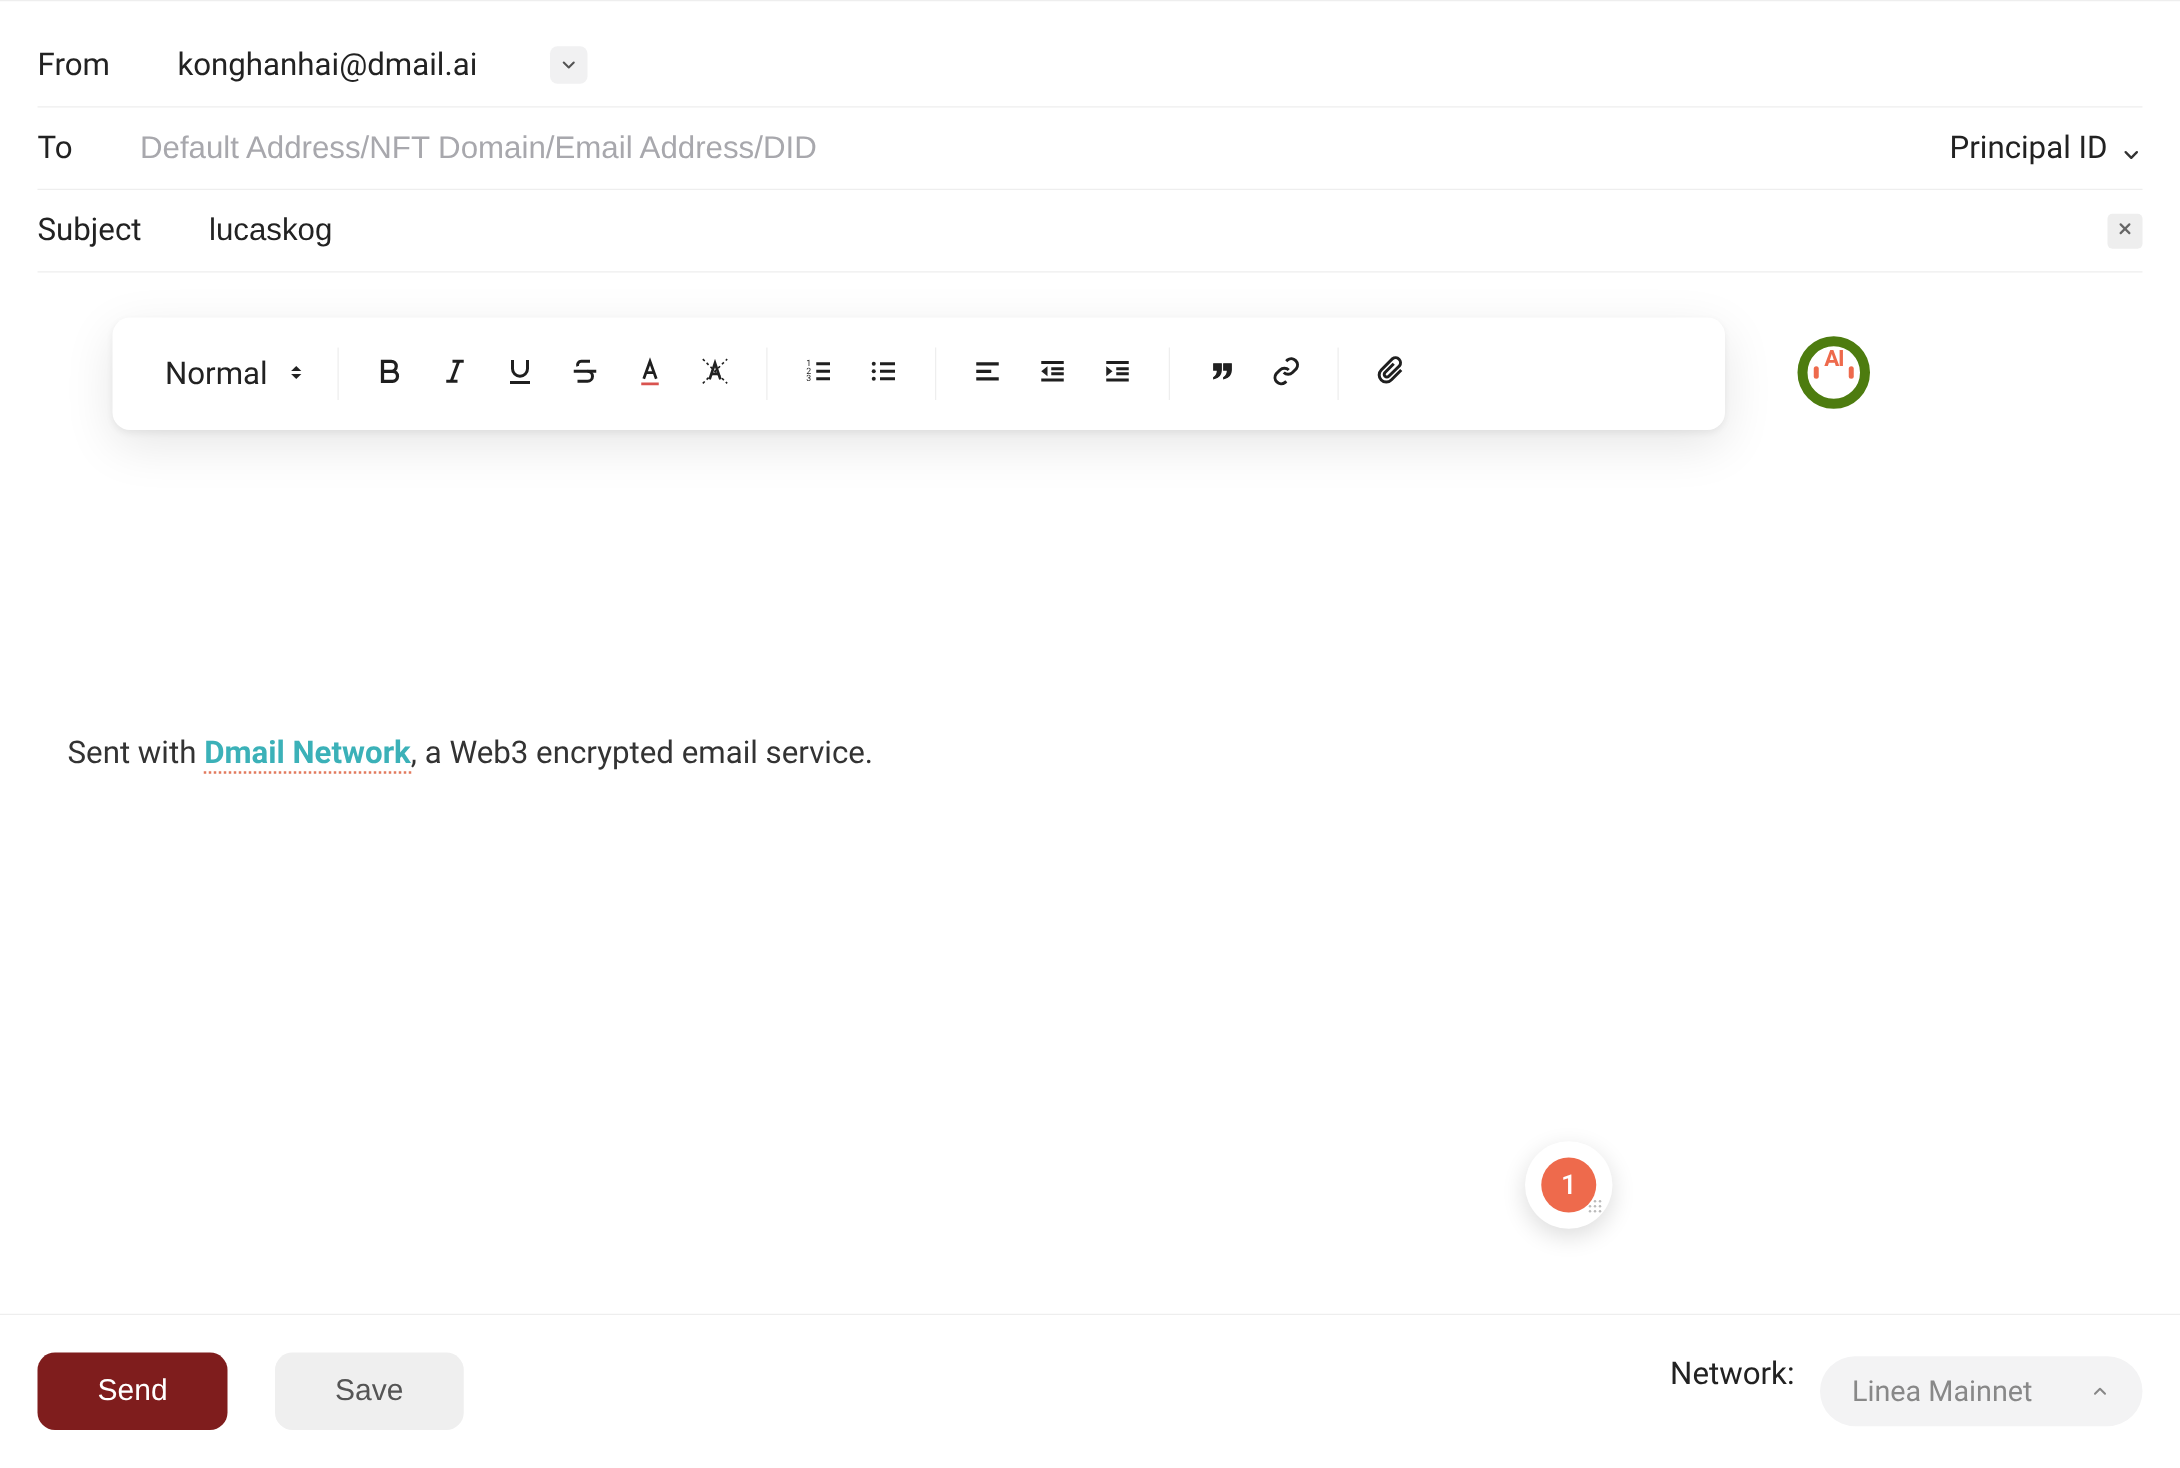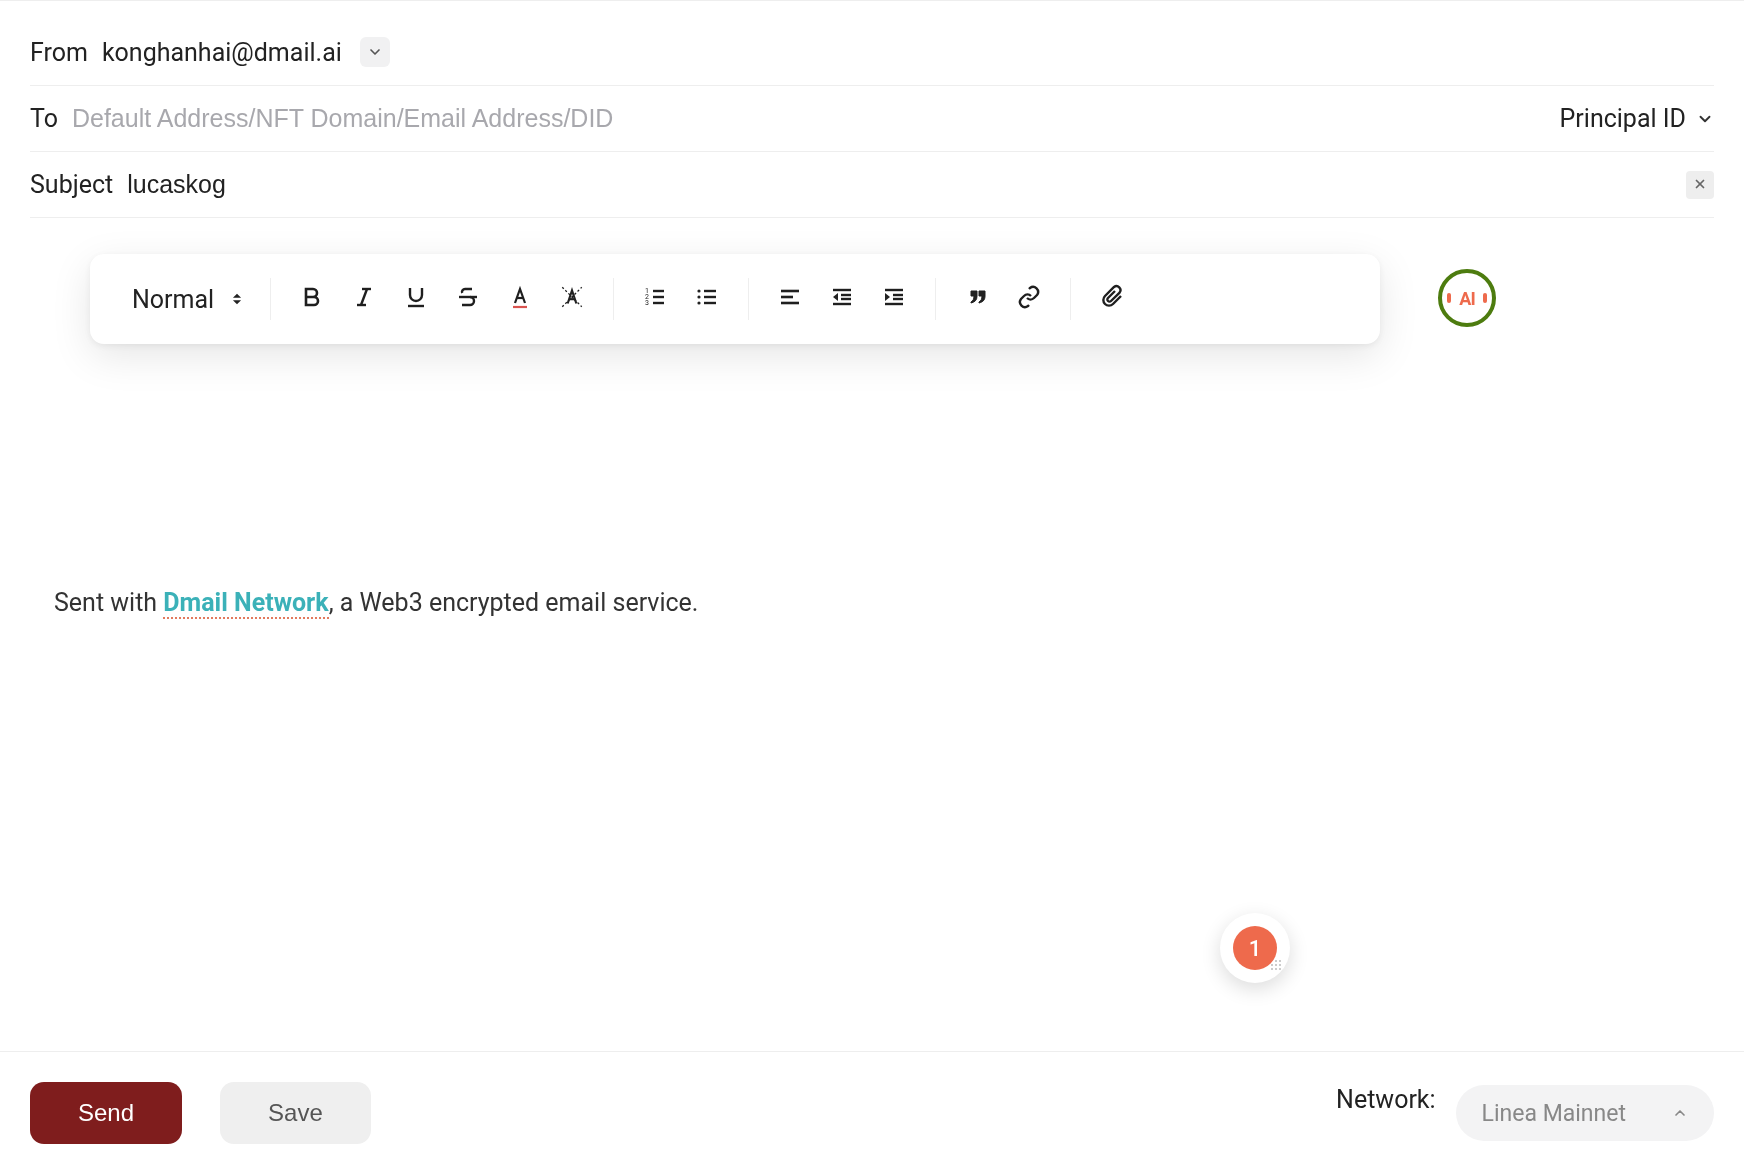--- a/index.html
+++ b/index.html
@@ -1,38 +1,38 @@
 <!DOCTYPE html>
 <html><head>
 <meta charset="utf-8">
 <style>
   * { box-sizing: border-box; margin: 0; padding: 0; }
   html, body { width: 100%; height: 100%; font-family: -apple-system, BlinkMacSystemFont, "Segoe UI", Roboto, Helvetica, Arial, sans-serif; background: #fff; color: #222; }
   .page { width: 1744px; height: 1174px; position: relative; padding-top: 18px; border-top: 1px solid #eee; }
   .content { padding: 0 30px; }
 
-  .row { display: flex; align-items: center; border-bottom: 1px solid #eee; padding: 18px 0; font-size: 25px; }
+  .row { display: flex; align-items: center; border-bottom: 1px solid #eee; padding: 18px 0; font-size: 25px; gap: 40px; }
   .row-label { color: #222; font-weight: 400; }
   .from-row .chip { background: #f1f1f2; border-radius: 6px; width: 30px; height: 30px; display:flex; align-items:center; justify-content:center; margin-left: 18px; cursor:pointer; }
   .from-email { margin-left: 14px; color: #222; }
   .to-input { flex: 1; border: none; outline: none; font-size: 25px; color: #222; margin-left: 14px; }
   .to-input::placeholder { color: #a8a8ad; }
-  .principal { display:flex; align-items:center; gap:10px; color:#222; font-size:25px; cursor:pointer; }
+  .principal { display:flex; align-items:flex-end; gap:10px; color:#222; font-size:25px; cursor:pointer; }
   .subject-input { flex:1; border:none; outline:none; font-size:25px; margin-left:14px; color:#222; }
   .clear-btn { width:28px; height:28px; display:flex; align-items:center; justify-content:center; border-radius:4px; background:#eee; color:#666; cursor:pointer; font-size:18px; }
 
   .editor-area { padding: 36px 20px 10px 20px; }
   .toolbar-wrap { display:flex; align-items:flex-start; gap: 58px; padding-left: 40px; }
   .toolbar { background:#fff; border-radius: 14px; box-shadow: 0 12px 40px rgba(0,0,0,0.10), 0 2px 6px rgba(0,0,0,0.06); display:flex; align-items:center; padding: 0 10px; height: 90px; flex:1; max-width:1290px; }
   .tb-group { display:flex; align-items:center; gap: 22px; padding: 0 26px; height: 60px; }
   .tb-sep { width:1px; height:42px; background:#eee; }
   .tb-btn { width:30px; height:30px; display:flex; align-items:center; justify-content:center; cursor:pointer; color:#1f1f1f; }
   .tb-btn svg { stroke: currentColor; }
   .format-picker { display:flex; align-items:center; gap:16px; font-size:25px; cursor:pointer; padding-left:6px; }
-  .ai-badge { width:58px; height:58px; border:4px solid #4d7c0f; border-radius:50%; display:flex; align-items:center; justify-content:center; color:#ee6a4c; font-weight:700; font-size:18px; letter-spacing:-1px; cursor:pointer; margin-top:15px; position:relative; }
+  .ai-badge { width:58px; height:58px; border:8px solid #4d7c0f; border-radius:50%; display:flex; align-items:flex-start; justify-content:center; color:#ee6a4c; font-weight:700; font-size:18px; letter-spacing:-1px; cursor:pointer; margin-top:15px; position:relative; }
   .ai-badge::before, .ai-badge::after { content:""; position:absolute; width:4px; height:10px; background:#ee6a4c; top:50%; transform:translateY(-50%); border-radius:2px; }
   .ai-badge::before { left:5px; }
   .ai-badge::after { right:5px; }
 
   .body-text { padding: 240px 0 0 4px; font-size:25px; color:#333; line-height:1.5; }
   .body-text a { color:#3bb1b8; font-weight:700; border-bottom:2px dotted #e27a5e; text-decoration:none; }
 
   .floating-badge { position:absolute; right:454px; top:912px; width:70px; height:70px; border-radius:50%; background:#fff; box-shadow:0 6px 20px rgba(0,0,0,0.14); display:flex; align-items:center; justify-content:center; cursor:grab; }
   .floating-badge .inner { width:44px; height:44px; border-radius:50%; background:#ee6a4c; color:#fff; display:flex; align-items:center; justify-content:center; font-size:22px; font-weight:500; }
   .floating-badge .dots { position:absolute; right:8px; bottom:8px; color:#bbb; }

